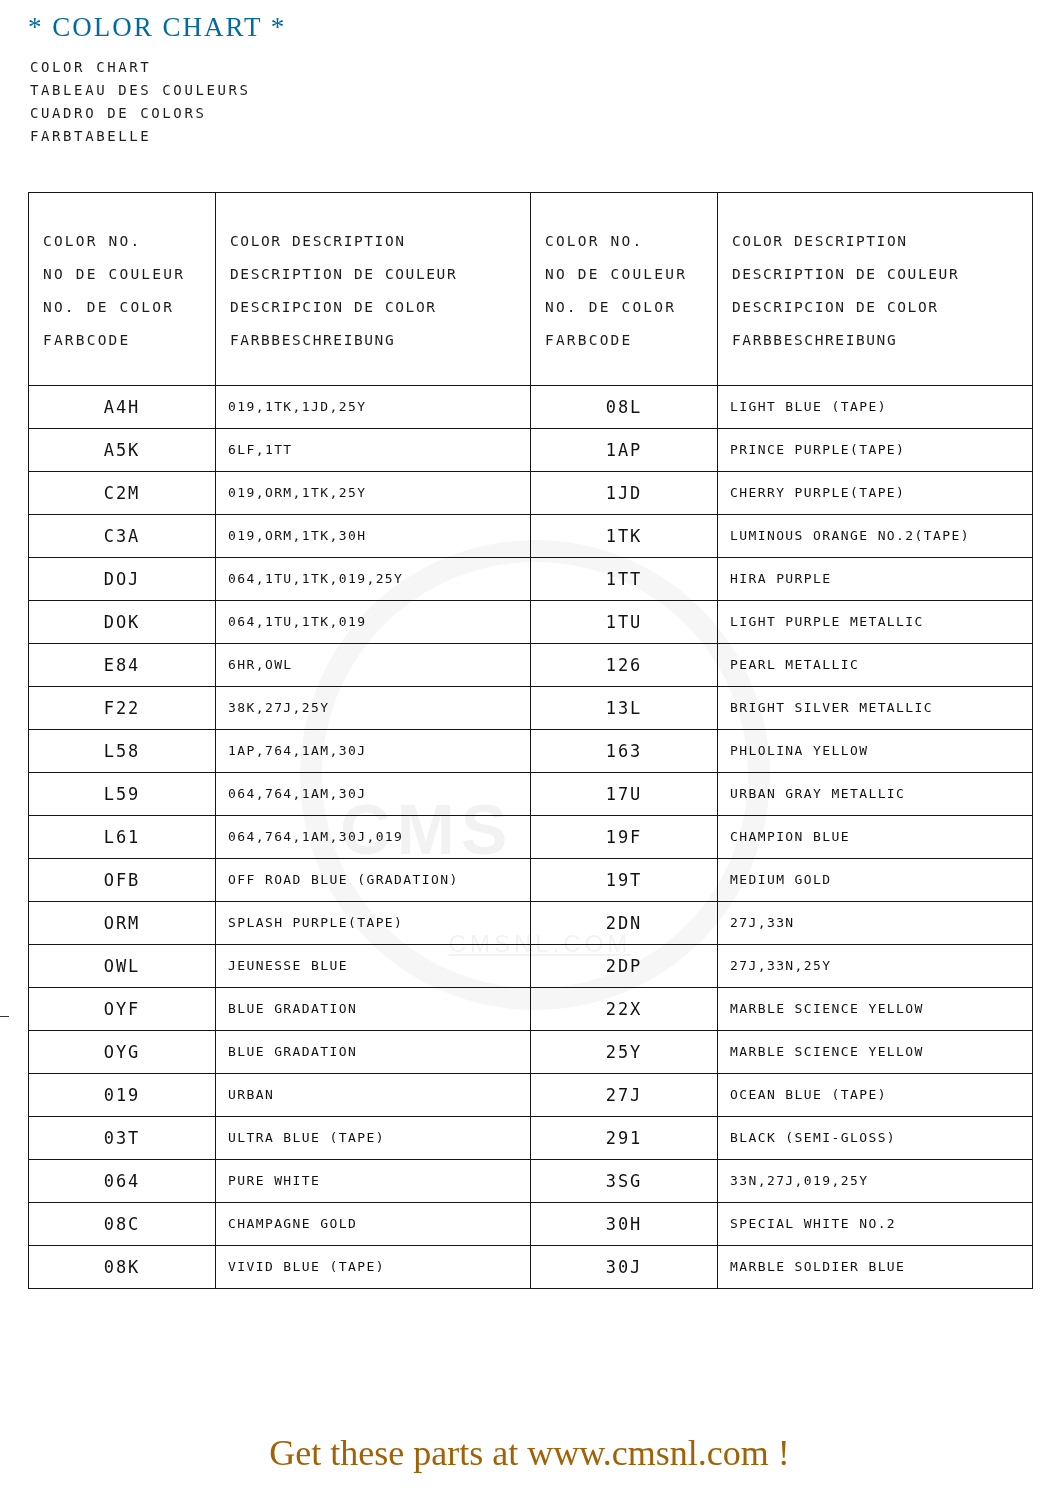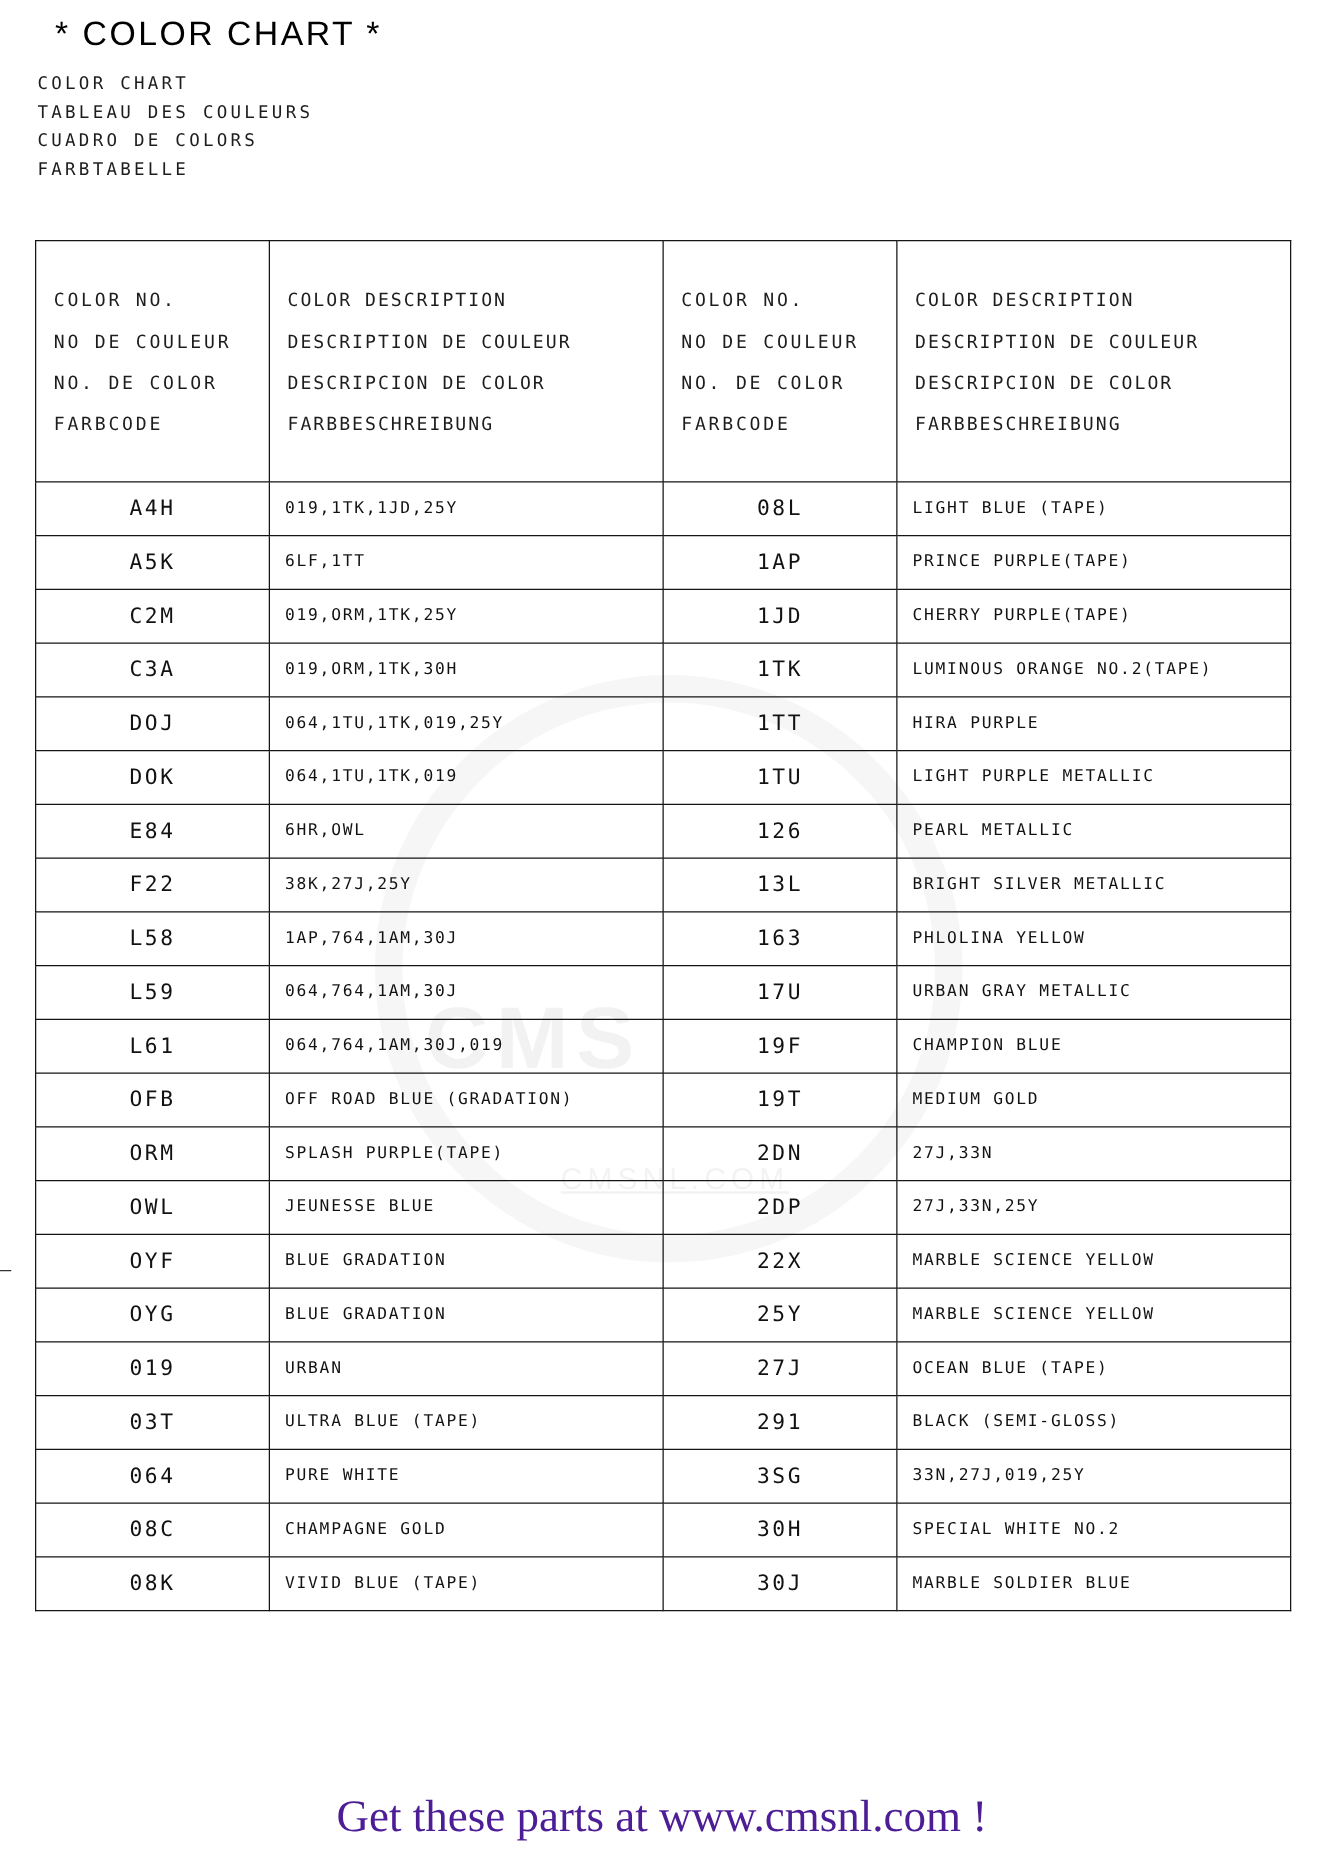--- a/index.html
+++ b/index.html
@@ -59,26 +59,26 @@
     font-size: 24px;
     letter-spacing: 4px;
     color: rgba(0,0,0,0.05);
     z-index: 0;
     pointer-events: none;
     text-decoration: underline;
   }
 
   .title {
     position: absolute;
-    left: 44px;
+    left: 28px;
     top: 12px;
-    font-family: Liberation Sans, sans-serif;
+    font-family: Liberation Serif, serif;
     font-size: 27px;
     letter-spacing: 2px;
-    color: #000000;
+    color: #0369a1;
     z-index: 2;
   }
 
   .subtitles {
     position: absolute;
     left: 30px;
     top: 56px;
     z-index: 2;
   }
   .subtitles div {
@@ -145,21 +145,21 @@
   }
 
   .footer {
     position: absolute;
     left: 0;
     top: 1432px;
     width: 1059px;
     text-align: center;
     font-family: "Liberation Serif", serif;
     font-size: 36px;
-    color: #4c1d95;
+    color: #a16207;
     z-index: 3;
   }
 
   .edge-tick {
     position: absolute;
     left: 0;
     top: 1016px;
     width: 9px;
     height: 1px;
     background: #333;

